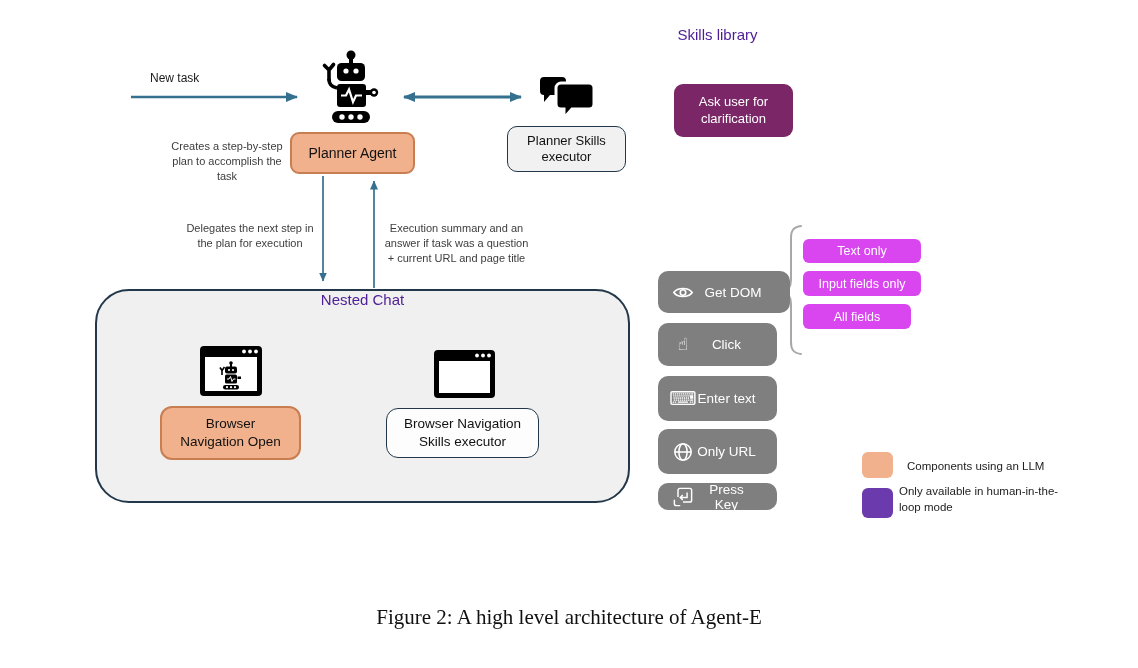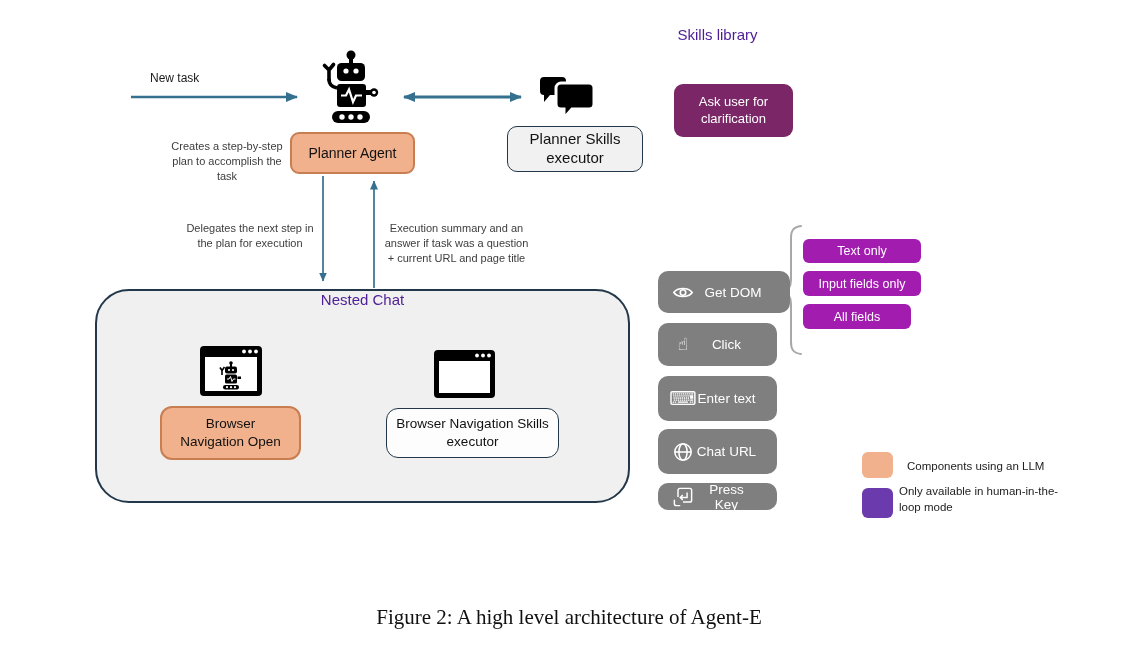--- a/index.html
+++ b/index.html
@@ -13,21 +13,21 @@
   .small-note{font-size:11px;line-height:1.35;color:#3d3d3d;text-align:center;}
   .box{display:flex;align-items:center;justify-content:center;text-align:center;box-sizing:border-box;}
   .box-orange{background:#F0B18C;border:2px solid #C87E50;border-radius:9px;color:#111;}
   .box-lightgray{background:#F1F1F1;border:1.6px solid #22384A;border-radius:10px;color:#111;}
   .box-white{background:#FDFDFD;border:1.6px solid #22384A;border-radius:12px;color:#111;}
   .box-purple{background:#7A2667;border-radius:9px;color:#fff;}
   .btn-gray{background:#7F7F7F;border-radius:10px;color:#fff;display:flex;align-items:center;
     padding:0 12px;box-sizing:border-box;font-size:13.5px;}
   .btn-gray .ic{width:26px;display:flex;align-items:center;justify-content:center;flex:0 0 26px;}
   .btn-gray .lbl{flex:1;text-align:center;padding-right:8px;}
-  .opt-gray{background:#a21caf;border-radius:6px;color:#fff;display:flex;align-items:center;
+  .opt-gray{background:#d946ef;border-radius:6px;color:#fff;display:flex;align-items:center;
     justify-content:center;font-size:12.5px;box-sizing:border-box;}
   .uni{font-family:"DejaVu Sans",sans-serif;color:#fff;line-height:1;}
   .nested{background:#F0F0F0;border:2px solid #22384A;border-radius:34px;box-sizing:border-box;}
   .legend-swatch{border-radius:6px;}
   .sw-orange{background:#F0B18C;}
   .sw-purple{background:#6B3AAD;}
   .legend-label{font-size:11.5px;color:#222;line-height:1.35;}
   .caption{width:100%;text-align:center;font-family:"Liberation Serif","DejaVu Serif",serif;
     font-size:21px;color:#111;}
   .title-mid{font-size:15px;color:#4c1d95;text-align:center;}
@@ -84,21 +84,21 @@
     <path d="M6 0 h18 a4 4 0 0 1 4 4 v10 a4 4 0 0 1 -4 4 h-12 l-6 7 v-7 a4 4 0 0 1 -4 -4 v-10 a4 4 0 0 1 4 -4 z" fill="#000"></path>
     <path d="M23 6 h28 a5 5 0 0 1 5 5 v16 a5 5 0 0 1 -5 5 h-17 l-8 9 v-9 h-3 a5 5 0 0 1 -5 -5 v-16 a5 5 0 0 1 5 -5 z" fill="#000" stroke="#fff" stroke-width="3"></path>
   </svg>
 
   <div class="abs el box box-orange" style="left:290px;top:132px;width:125px;height:42px;font-size:14px;">
     <span>Planner Agent</span>
   </div>
 
   <div class="abs el small-note" style="left:163px;top:139px;width:128px;">Creates a step-by-step plan to accomplish the task</div>
 
-  <div class="abs el box box-lightgray" style="left:507px;top:126px;width:136px;height:46px;font-size:15px;padding:0 15px;line-height:1.25;">
+  <div class="abs el box box-lightgray" style="left:507px;top:126px;width:119px;height:46px;font-size:13px;padding:0 15px;line-height:1.25;">
     <span>Planner Skills executor</span>
   </div>
 
   <div class="abs el title-mid" style="left:650px;top:26px;width:135px;">Skills library</div>
 
   <div class="abs el box box-purple" style="left:660px;top:84px;width:119px;height:53px;font-size:13px;padding:0 10px;line-height:1.3;margin-left:14px;">
     <span>Ask user for clarification</span>
   </div>
 
   <div class="abs el small-note" style="left:181px;top:221px;width:138px;">Delegates the next step in the plan for execution</div>
@@ -136,21 +136,21 @@
     <circle cx="43" cy="5.5" r="1.9" fill="#fff"></circle>
     <circle cx="49" cy="5.5" r="1.9" fill="#fff"></circle>
     <circle cx="55" cy="5.5" r="1.9" fill="#fff"></circle>
     <rect x="5" y="11" width="51" height="32" fill="#fff"></rect>
   </svg>
 
   <div class="abs el box box-orange" style="left:160px;top:406px;width:141px;height:54px;font-size:13.5px;padding:0 18px;line-height:1.35;border-radius:12px;">
     <span>Browser Navigation Open</span>
   </div>
 
-  <div class="abs el box box-white" style="left:386px;top:408px;width:173px;height:50px;font-size:13.5px;padding:0 6px;line-height:1.35;">
+  <div class="abs el box box-white" style="left:386px;top:408px;width:153px;height:50px;font-size:13.5px;padding:0 6px;line-height:1.35;">
     <span>Browser Navigation Skills executor</span>
   </div>
 
   <div class="abs el btn-gray" style="left:658px;top:271px;width:132px;height:42px;">
     <span class="ic">
       <svg width="22" height="15" viewBox="0 0 24 16">
         <path d="M2 8 C6 2.2 18 2.2 22 8 C18 13.8 6 13.8 2 8 z" fill="none" stroke="#fff" stroke-width="1.8"></path>
         <circle cx="12" cy="8" r="3" fill="none" stroke="#fff" stroke-width="1.8"></circle>
       </svg>
     </span>
@@ -168,21 +168,21 @@
   </div>
 
   <div class="abs el btn-gray" style="left:658px;top:429px;width:119px;height:45px;">
     <span class="ic">
       <svg width="20" height="20" viewBox="0 0 22 22">
         <circle cx="11" cy="11" r="9" fill="none" stroke="#fff" stroke-width="1.7"></circle>
         <ellipse cx="11" cy="11" rx="4.5" ry="9" fill="none" stroke="#fff" stroke-width="1.7"></ellipse>
         <line x1="2" y1="11" x2="20" y2="11" stroke="#fff" stroke-width="1.7"></line>
       </svg>
     </span>
-    <span class="lbl">Chat URL</span>
+    <span class="lbl">Only URL</span>
   </div>
 
   <div class="abs el btn-gray" style="left:658px;top:483px;width:119px;height:27px;">
     <span class="ic">
       <svg width="20" height="20" viewBox="0 0 22 22">
         <path d="M8 20.5 H3.5 A2 2 0 0 1 1.5 18.5 V14" fill="none" stroke="#fff" stroke-width="1.6"></path>
         <path d="M11 16.5 H18.5 A2 2 0 0 0 20.5 14.5 V3.5 A2 2 0 0 0 18.5 1.5 H7.5 A2 2 0 0 0 5.5 3.5 V11" fill="none" stroke="#fff" stroke-width="1.6"></path>
         <path d="M15.5 6 V11.5 H8.5 M10.8 8.8 L8 11.5 L10.8 14.2" fill="none" stroke="#fff" stroke-width="1.6"></path>
       </svg>
     </span>

